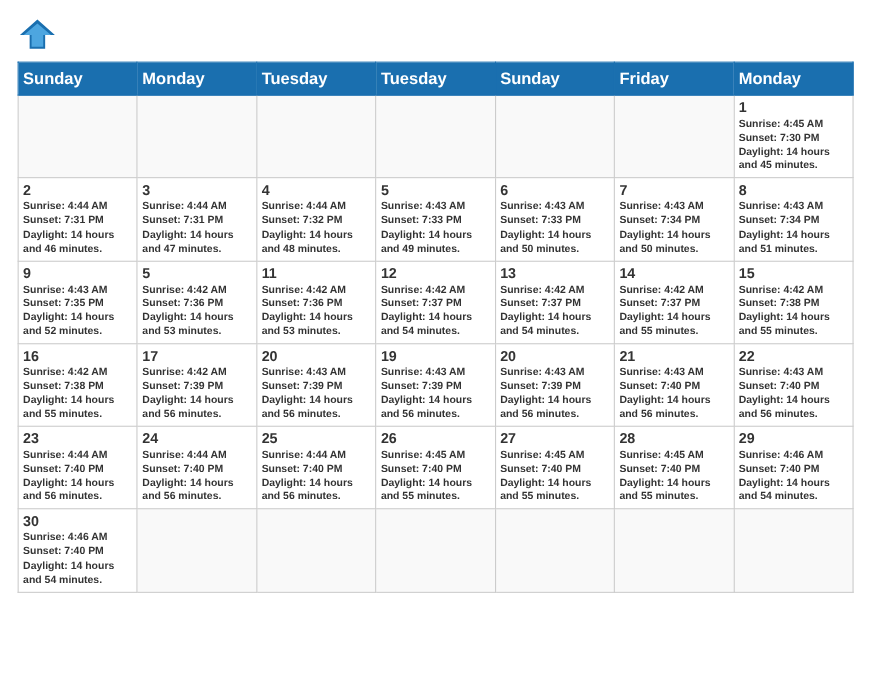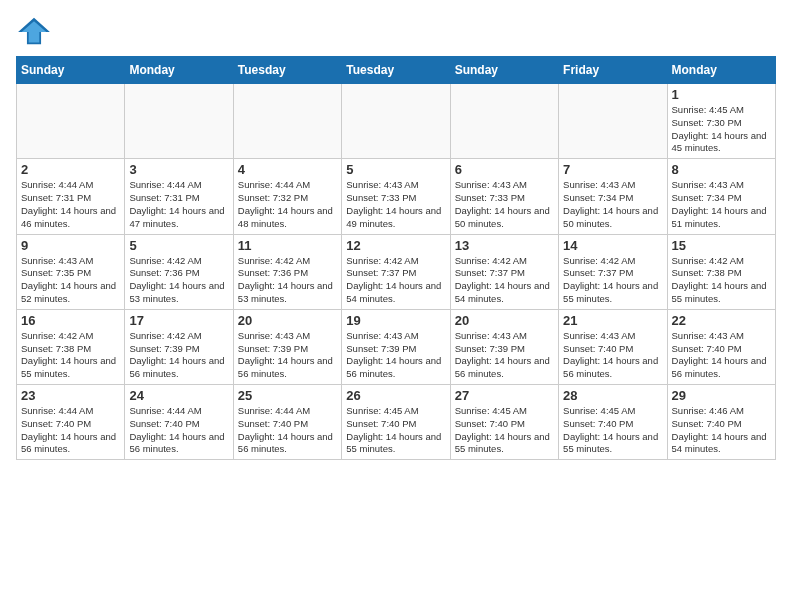--- a/index.html
+++ b/index.html
@@ -44,21 +44,21 @@
       color: #555;
     }
     .calendar {
       width: 100%;
       border-collapse: collapse;
       border: 1px solid #ccc;
     }
     .calendar th {
       background-color: #1a6faf;
       color: #fff;
-      font-size: 12px;
+      font-size: 15px;
       font-weight: bold;
       padding: 6px 4px;
       text-align: left;
       border: 1px solid #1a6faf;
     }
     .calendar td {
       width: calc(100% / 7);
       vertical-align: top;
       border: 1px solid #ccc;
       padding: 3px 4px;
@@ -73,20 +73,21 @@
       font-size: 13px;
       font-weight: bold;
       color: #333;
       display: block;
       margin-bottom: 2px;
     }
     .day-info {
       font-size: 9.5px;
       color: #333;
       line-height: 1.35;
+      font-weight: bold;
     }
     .last-row td {
       height: 60px;
     }
   </style>
 </head>
 <body>
 
 <div class="header-area">
   <div class="logo">
@@ -302,14 +303,28 @@
 Sunset: 7:40 PM
 Daylight: 14 hours and 55 minutes.</div>
         </td>
         <td>
           <span class="day-number">29</span>
           <div class="day-info">Sunrise: 4:46 AM
 Sunset: 7:40 PM
 Daylight: 14 hours and 54 minutes.</div>
         </td>
       </tr>
+      <tr class="last-row">
+        <td>
+          <span class="day-number">30</span>
+          <div class="day-info">Sunrise: 4:46 AM
+Sunset: 7:40 PM
+Daylight: 14 hours and 54 minutes.</div>
+        </td>
+        <td class="empty"></td>
+        <td class="empty"></td>
+        <td class="empty"></td>
+        <td class="empty"></td>
+        <td class="empty"></td>
+        <td class="empty"></td>
+      </tr>
     </tbody>
 </table>
 
 </body></html>

